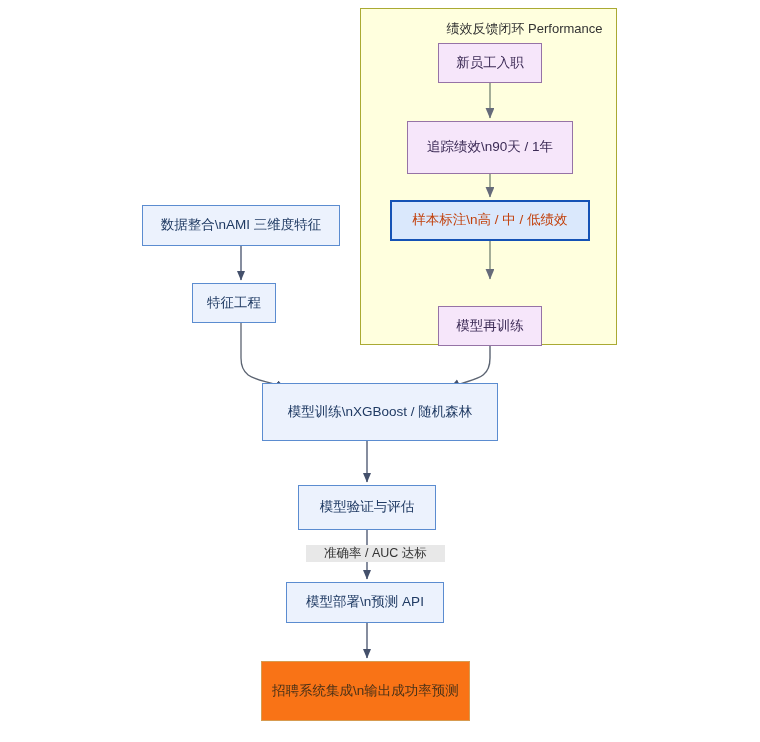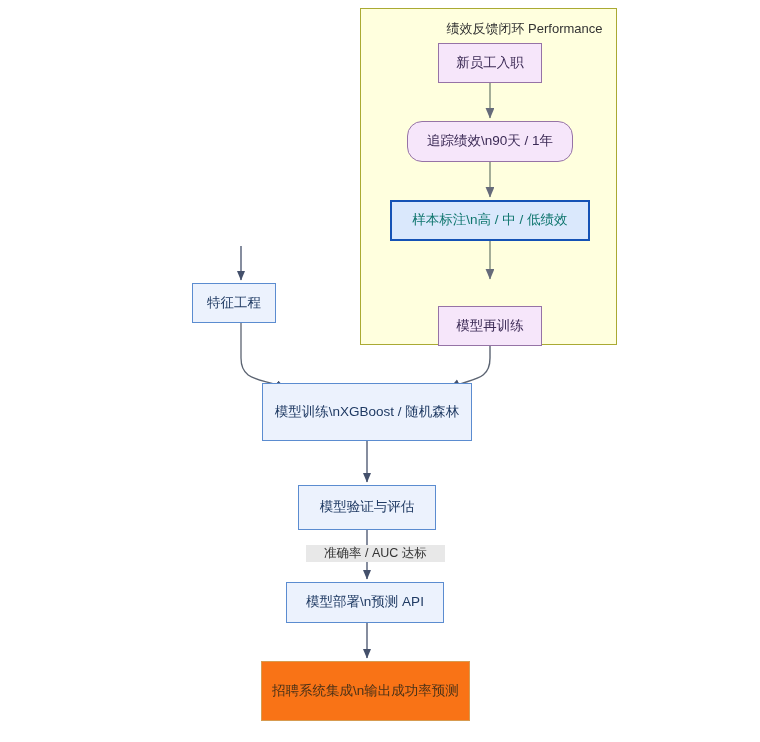--- a/index.html
+++ b/index.html
@@ -52,21 +52,21 @@
     white-space: pre-wrap;
   }
   .node.blue {
     background: #ECF2FD;
     border: 1px solid #5b8cd0;
     color: #1f3a63;
   }
   .node.blue-strong {
     background: #dae8fc;
     border: 2px solid #1552b5;
-    color: #0f766e;
+    color: #c2410c;
   }
   .node.purple {
     background: #f6e6fa;
     border: 1px solid #9673a6;
     color: #3b2a55;
   }
   .node.orange {
     background: #f97316;
     border: 1px solid #d79b50;
     color: #4a3218;
@@ -113,30 +113,31 @@
 
     <path d="M367,441 L367,482" stroke="#44506b" stroke-width="1.3" fill="none" marker-end="url(#arrow-dark)"></path>
 
     <path d="M367,525 L367,579" stroke="#44506b" stroke-width="1.3" fill="none" marker-end="url(#arrow-dark)"></path>
 
     <path d="M367,623 L367,658" stroke="#44506b" stroke-width="1.3" fill="none" marker-end="url(#arrow-dark)"></path>
   </svg>
 
   <div class="node purple" style="left:438px; top:43px; width:104px; height:40px;">新员工入职</div>
 
-  <div class="node purple" style="left:407px; top:121px; width:166px; height:41px;border-radius:15px;">追踪绩效\n90天 / 1年</div>
+  <div class="node purple" style="left:407px; top:121px; width:166px; height:53px;">追踪绩效\n90天 / 1年</div>
 
   <div class="node blue-strong" style="left:390px; top:200px; width:200px; height:41px;">样本标注\n高 / 中 / 低绩效</div>
 
   <div class="node purple" style="left:438px; top:282px; width:104px; height:40px;margin-top:24px;">模型再训练</div>
 
+  <div class="node blue" style="left:142px; top:205px; width:198px; height:41px;">数据整合\nAMI 三维度特征</div>
 
   <div class="node blue" style="left:192px; top:283px; width:84px; height:40px;">特征工程</div>
 
-  <div class="node blue" style="left:262px; top:383px; width:210px; height:58px;">模型训练\nXGBoost / 随机森林</div>
+  <div class="node blue" style="left:262px; top:383px; width:236px; height:58px;">模型训练\nXGBoost / 随机森林</div>
 
   <div class="node blue" style="left:298px; top:485px; width:138px; height:45px;">模型验证与评估</div>
 
   <div class="node blue" style="left:286px; top:582px; width:158px; height:41px;">模型部署\n预测 API</div>
 
   <div class="node orange" style="left:261px; top:661px; width:209px; height:60px;">招聘系统集成\n输出成功率预测</div>
 
   <div class="edge-label" style="left:306px; top:545px;">准确率 / AUC 达标</div>
 
 </div>

